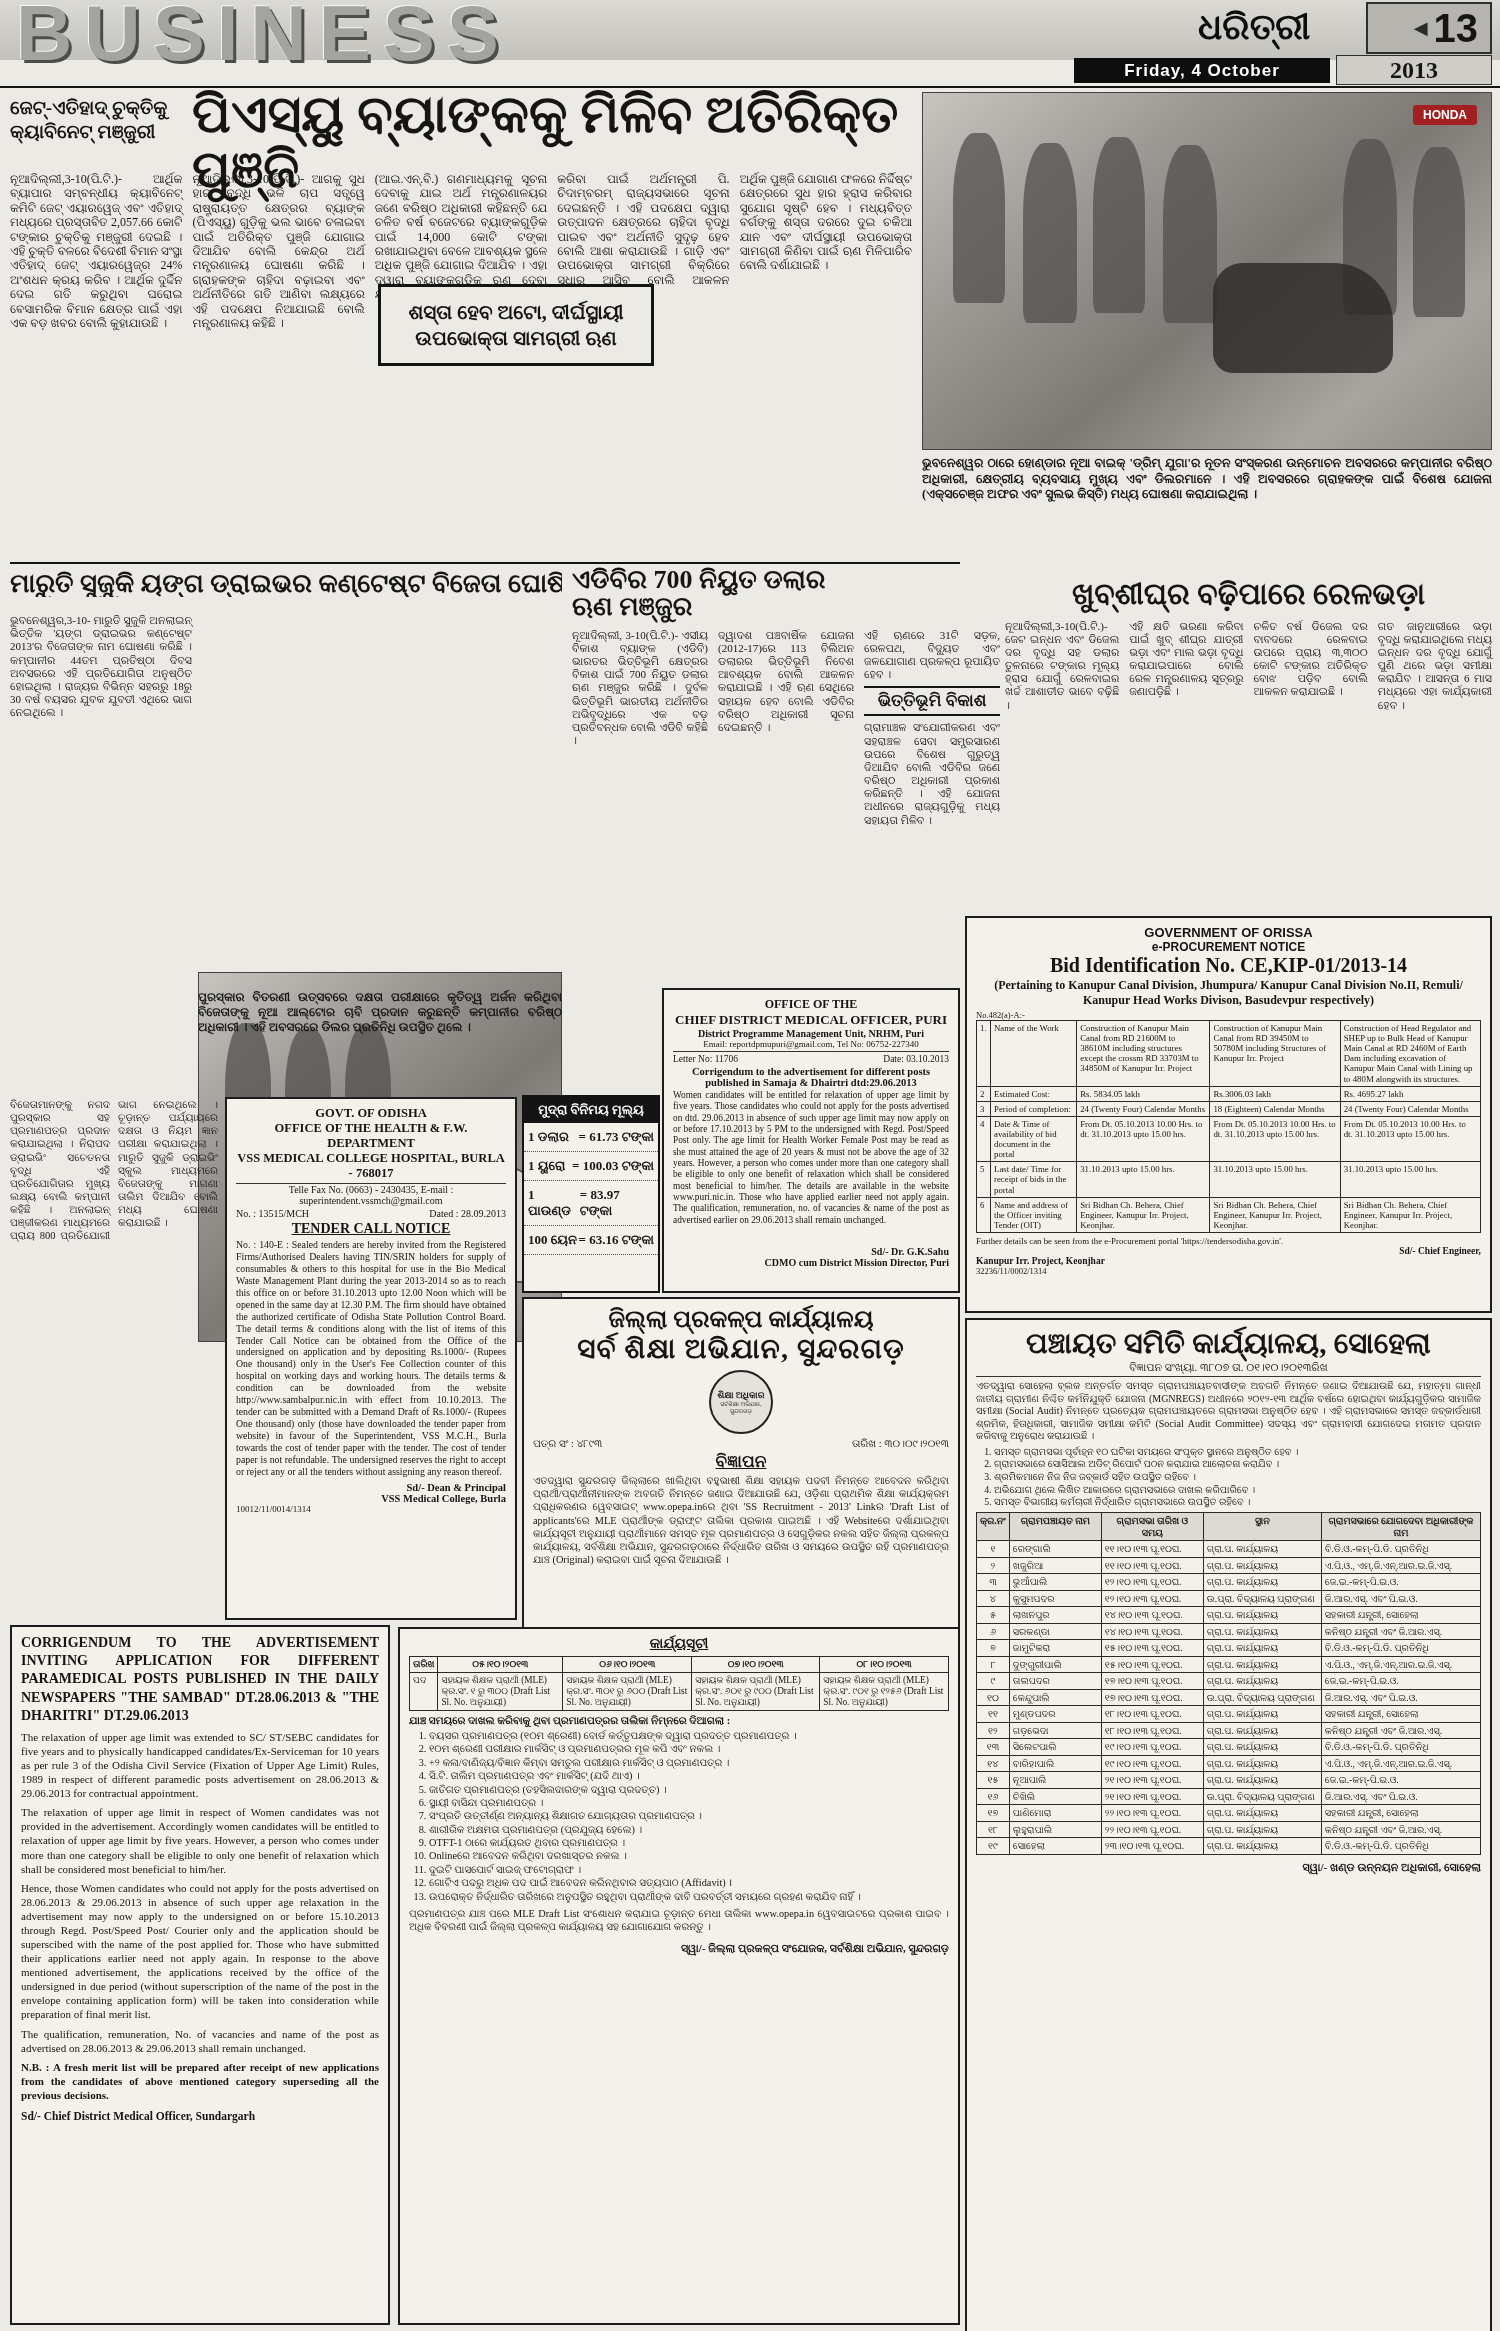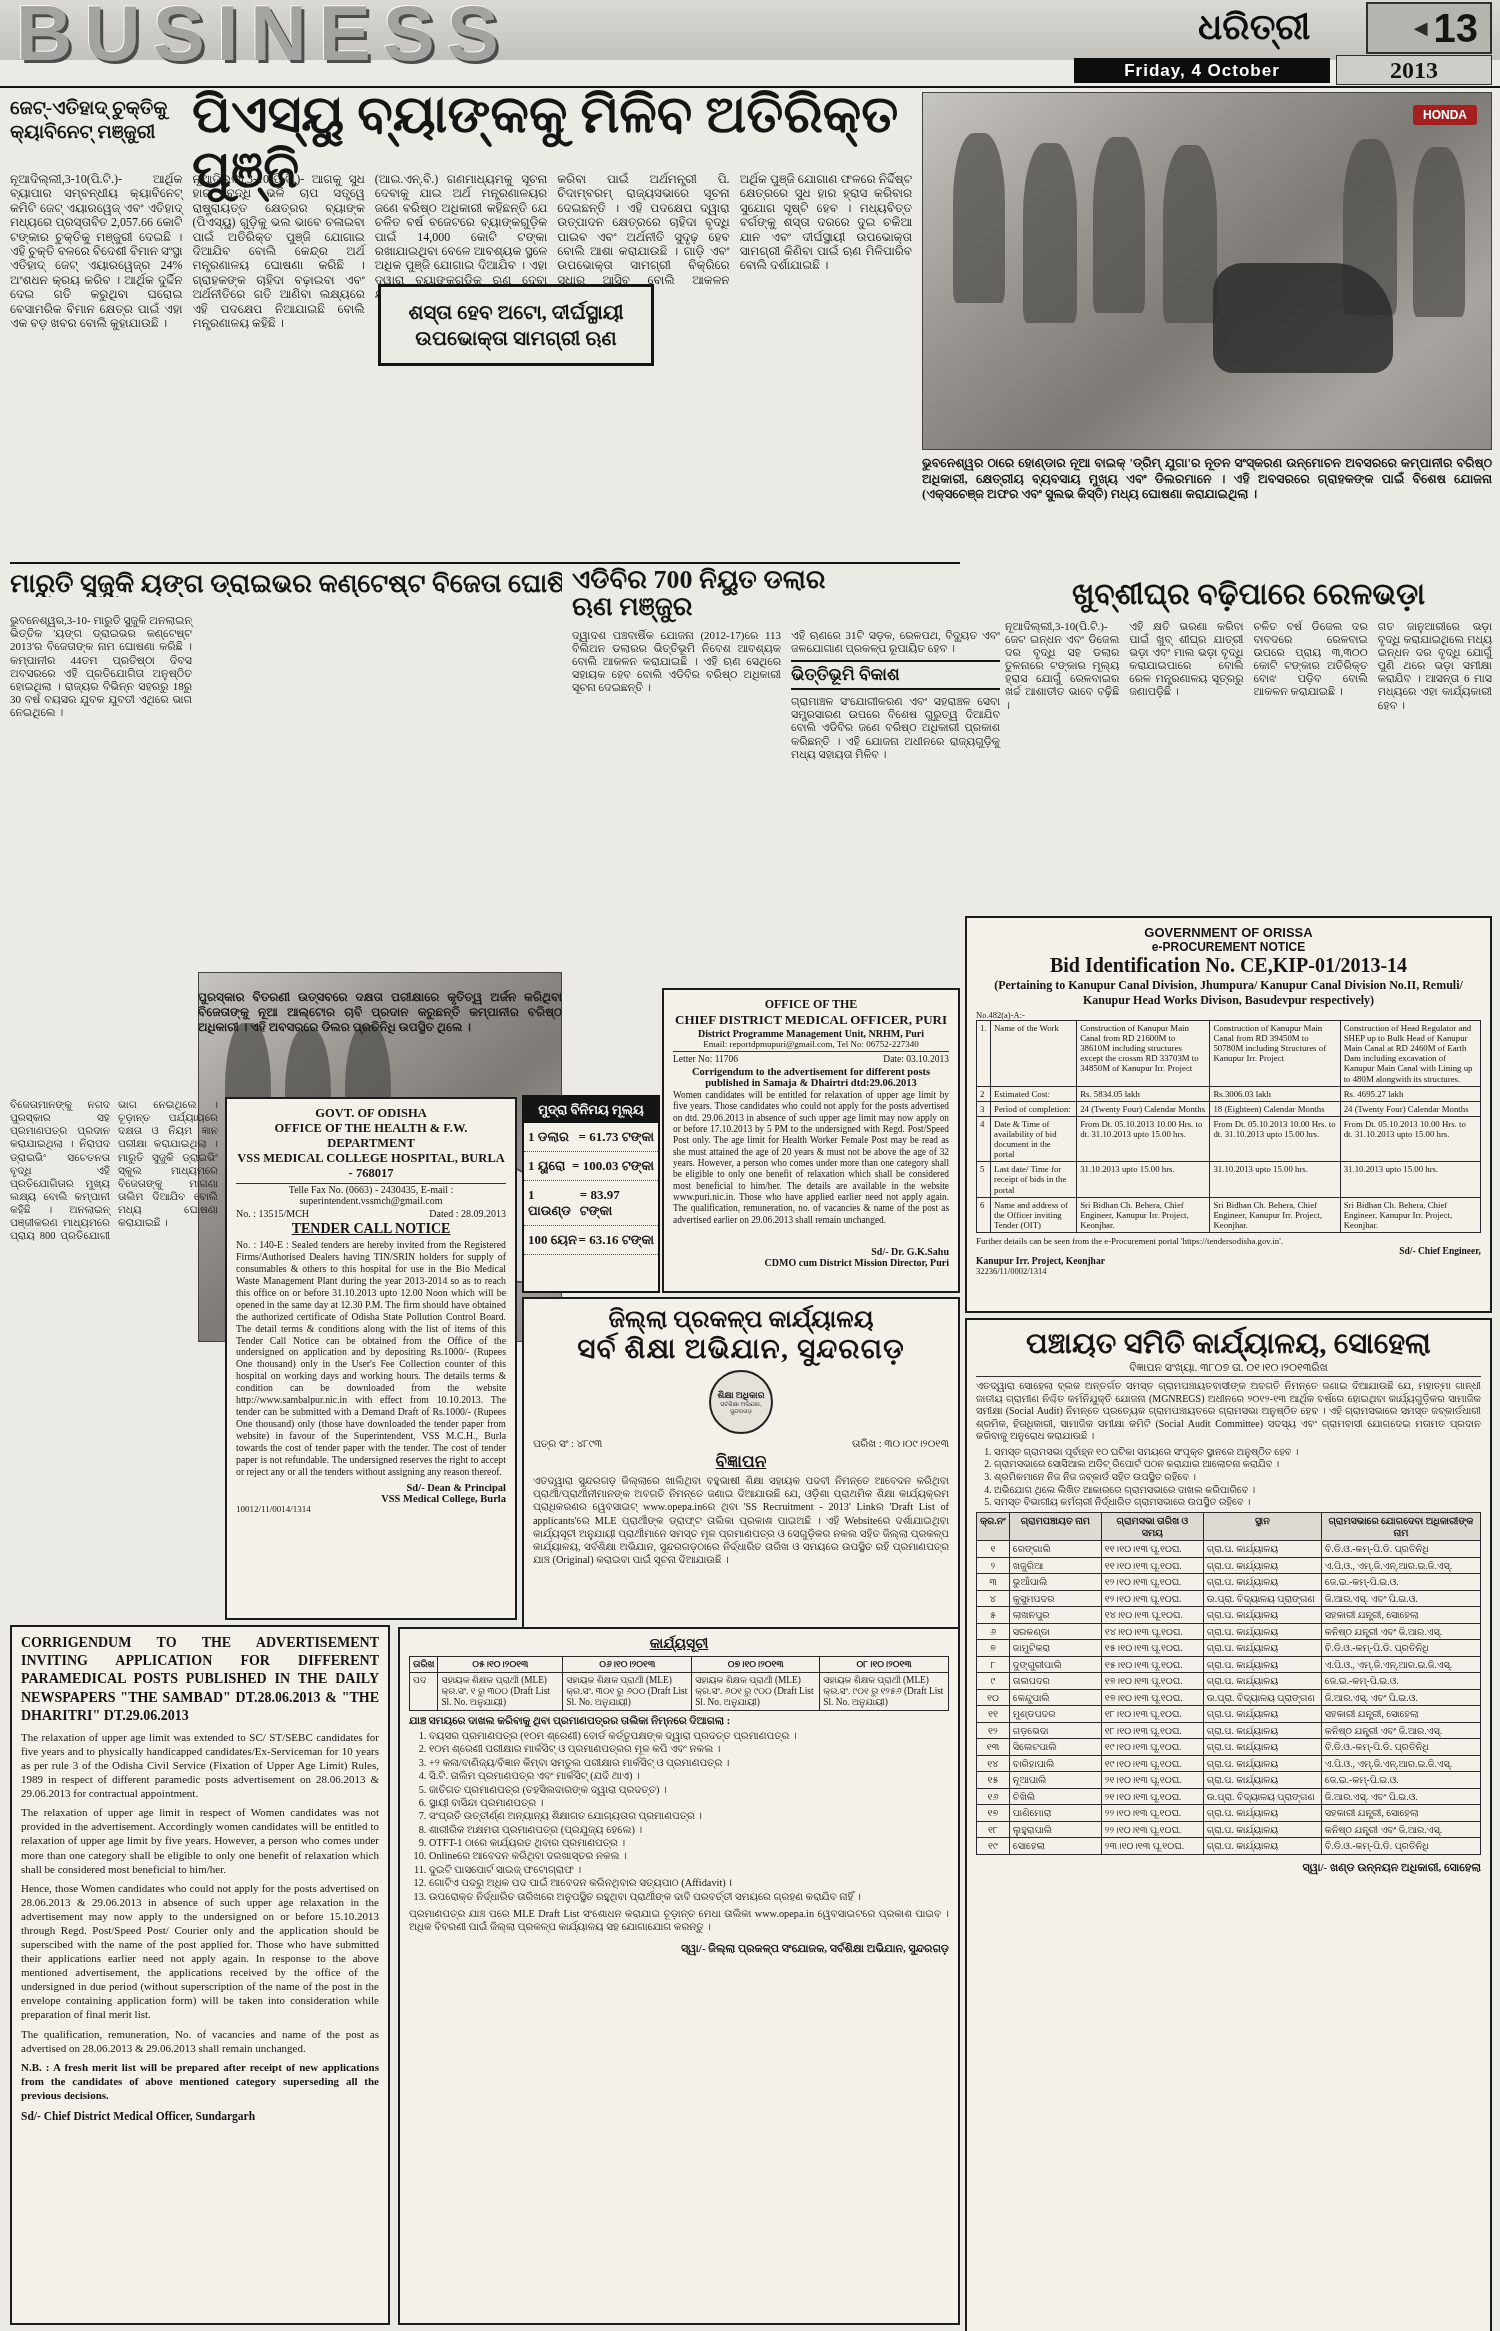--- a/index.html
+++ b/index.html
@@ -15,21 +15,21 @@
 .body-txt{font-size:12px;line-height:1.2}
 .body-sm{font-size:11px;line-height:1.2}
 .rule{background:#141414}
 .photo{border:1px solid #43423f;background:linear-gradient(140deg,#c7c5bf,#9b9893 30%,#7d7a75 55%,#a8a5a0 80%,#8f8c87);overflow:hidden;position:relative}
 .fig{position:absolute;background:#52504d;border-radius:40% 40% 8% 8%;opacity:.75}
 .notice{background:#f3f1ea;border:2px solid #1c1c1c;padding:7px 9px;overflow:hidden}
 table{border-collapse:collapse;width:100%}
 td,th{border:1px solid #2a2a2a;padding:2px 3px;vertical-align:top;text-align:left}
 .callout{background:#eceae4;border:3px solid #141414;font-weight:bold;text-align:center}
 .hl{font-weight:bold;line-height:1.05}
-.subhead-box{border-top:2px solid #141414;border-bottom:2px solid #141414;font-weight:bold;padding:3px 0;margin:5px 0}
+.subhead-box{border-top:2px solid #141414;border-bottom:2px solid #141414;font-weight:bold;text-align:center;padding:3px 0;margin:5px 0}
 .fxrow{display:flex;justify-content:space-between;font-size:13px;font-weight:bold;padding:6px 4px;border-bottom:1px dotted #555}
 </style>
 </head>
 <body>
 
 <div class="page">
 
   <div class="abs" style="left:0;top:0;width:1500px;height:88px;background:linear-gradient(#dbd9d3,#c3c1bb 68%,#eceae4 68%)">
     <div class="sans b" style="position:absolute;left:16px;top:-12px;font-size:78px;letter-spacing:12px;color:#a3a3a0;text-shadow:3px 3px 0 #4c4c4a,-1px -1px 0 #f6f6f3">BUSINESS</div>
     <div class="b" style="position:absolute;left:1198px;top:6px;font-size:36px;color:#0d0d0d">ଧରିତ୍ରୀ</div>
@@ -76,20 +76,21 @@
     <div class="fig" style="left:146px;top:52px;width:46px;height:160px"></div>
     <div style="position:absolute;left:120px;top:190px;width:230px;height:120px;background:#d8d6d0;border-radius:45px 55px 12px 12px;border:2px solid #55534f"></div>
     <div class="sans b ctr" style="position:absolute;left:232px;top:240px;font-size:13px;color:#3a3935;letter-spacing:2px">ALTO</div>
   </div>
   <div class="abs jt b" style="left:198px;top:990px;width:364px;font-size:12px;line-height:1.25">ପୁରସ୍କାର ବିତରଣୀ ଉତ୍ସବରେ ଦକ୍ଷତା ପରୀକ୍ଷାରେ କୃତିତ୍ୱ ଅର୍ଜନ କରିଥିବା ବିଜେତାଙ୍କୁ ନୂଆ ଆଲ୍ଟୋର ଚାବି ପ୍ରଦାନ କରୁଛନ୍ତି କମ୍ପାନୀର ବରିଷ୍ଠ ଅଧିକାରୀ । ଏହି ଅବସରରେ ଡିଲର ପ୍ରତିନିଧି ଉପସ୍ଥିତ ଥିଲେ ।</div>
   <div class="abs jt" style="left:10px;top:1098px;width:208px;height:518px;font-size:10.5px;line-height:1.25;column-count:2;column-gap:8px">ବିଜେତାମାନଙ୍କୁ ନଗଦ ପୁରସ୍କାର ସହ ପ୍ରମାଣପତ୍ର ପ୍ରଦାନ କରାଯାଇଥିଲା । ନିରାପଦ ଡ୍ରାଇଭିଂ ସଚେତନତା ବୃଦ୍ଧି ଏହି ପ୍ରତିଯୋଗିତାର ମୁଖ୍ୟ ଲକ୍ଷ୍ୟ ବୋଲି କମ୍ପାନୀ କହିଛି । ଅନଲାଇନ୍ ପଞ୍ଜୀକରଣ ମାଧ୍ୟମରେ ପ୍ରାୟ 800 ପ୍ରତିଯୋଗୀ ଭାଗ ନେଇଥିଲେ । ଚୂଡ଼ାନ୍ତ ପର୍ଯ୍ୟାୟରେ ଦକ୍ଷତା ଓ ନିୟମ ଜ୍ଞାନ ପରୀକ୍ଷା କରାଯାଇଥିଲା । ମାରୁତି ସୁଜୁକି ଡ୍ରାଇଭିଂ ସ୍କୁଲ ମାଧ୍ୟମରେ ବିଜେତାଙ୍କୁ ମାଗଣା ତାଲିମ ଦିଆଯିବ ବୋଲି ମଧ୍ୟ ଘୋଷଣା କରାଯାଇଛି ।</div>
 
   <div class="abs" style="left:572px;top:566px;width:428px;height:418px">
     <h2 class="hl" style="width:270px;font-size:26px;margin-bottom:8px">ଏଡିବିର 700 ନିୟୁତ ଡଲାର ଋଣ ମଞ୍ଜୁର</h2>
     <div class="cols" style="height:330px">
+      <div class="body-sm jt">ନୂଆଦିଲ୍ଲୀ, 3-10(ପି.ଟି.)- ଏସୀୟ ବିକାଶ ବ୍ୟାଙ୍କ (ଏଡିବି) ଭାରତର ଭିତ୍ତିଭୂମି କ୍ଷେତ୍ରର ବିକାଶ ପାଇଁ 700 ନିୟୁତ ଡଲାର ଋଣ ମଞ୍ଜୁର କରିଛି । ଦୁର୍ବଳ ଭିତ୍ତିଭୂମି ଭାରତୀୟ ଅର୍ଥନୀତିର ଅଭିବୃଦ୍ଧିରେ ଏକ ବଡ଼ ପ୍ରତିବନ୍ଧକ ବୋଲି ଏଡିବି କହିଛି ।</div>
       <div class="body-sm jt">ଦ୍ୱାଦଶ ପଞ୍ଚବାର୍ଷିକ ଯୋଜନା (2012-17)ରେ 113 ବିଲିଅନ ଡଲାରର ଭିତ୍ତିଭୂମି ନିବେଶ ଆବଶ୍ୟକ ବୋଲି ଆକଳନ କରାଯାଇଛି । ଏହି ଋଣ ସେଥିରେ ସହାୟକ ହେବ ବୋଲି ଏଡିବିର ବରିଷ୍ଠ ଅଧିକାରୀ ସୂଚନା ଦେଇଛନ୍ତି ।</div>
       <div>
         <div class="body-sm jt">ଏହି ଋଣରେ 31ଟି ସଡ଼କ, ରେଳପଥ, ବିଦ୍ୟୁତ ଏବଂ ଜଳଯୋଗାଣ ପ୍ରକଳ୍ପ ରୂପାୟିତ ହେବ ।</div>
         <div class="subhead-box" style="font-size:17px">ଭିତ୍ତିଭୂମି ବିକାଶ</div>
         <div class="body-sm jt">ଗ୍ରାମାଞ୍ଚଳ ସଂଯୋଗୀକରଣ ଏବଂ ସହରାଞ୍ଚଳ ସେବା ସମ୍ପ୍ରସାରଣ ଉପରେ ବିଶେଷ ଗୁରୁତ୍ୱ ଦିଆଯିବ ବୋଲି ଏଡିବିର ଜଣେ ବରିଷ୍ଠ ଅଧିକାରୀ ପ୍ରକାଶ କରିଛନ୍ତି । ଏହି ଯୋଜନା ଅଧୀନରେ ରାଜ୍ୟଗୁଡ଼ିକୁ ମଧ୍ୟ ସହାୟତା ମିଳିବ ।</div>
       </div>
     </div>
   </div>
 
   <div class="abs" style="left:1005px;top:578px;width:487px;height:332px">

